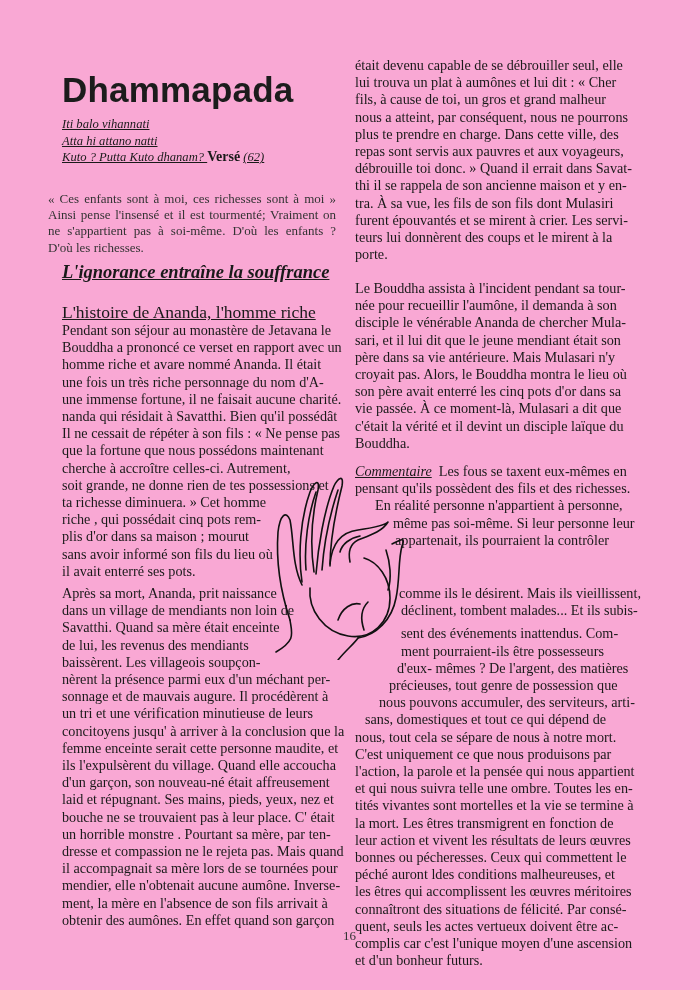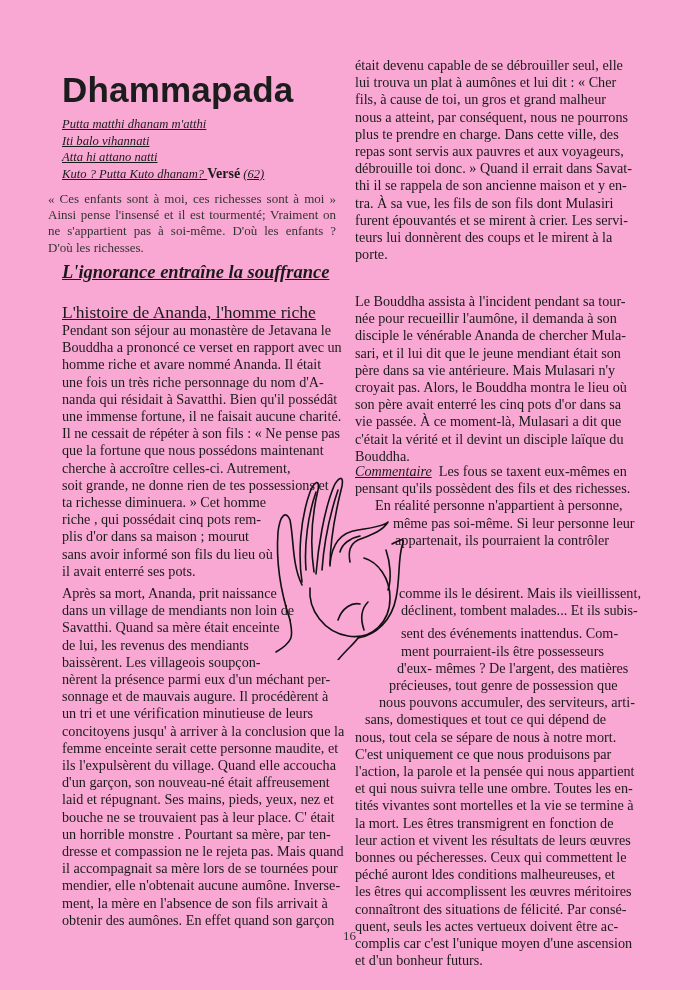--- a/index.html
+++ b/index.html
@@ -33,64 +33,63 @@
     position: absolute; left: 62px; top: 302px;
     font-size: 17.5px; text-decoration: underline; white-space: nowrap;
   }
 
   .col-text { font-size: 14.2px; line-height: 17.2px; }
   .col-text .ln { display: block; white-space: nowrap; }
 
   .left-p1 { position: absolute; left: 62px; top: 322px; width: 292px; }
   .left-p2 { position: absolute; left: 62px; top: 585px; width: 300px; }
   .right-p1 { position: absolute; left: 355px; top: 57px; width: 300px; }
-  .right-p2 { position: absolute; left: 355px; top: 293px; width: 300px; font-family: Liberation Serif, serif; }
+  .right-p2 { position: absolute; left: 355px; top: 280px; width: 300px; font-family: Liberation Serif, serif; }
   .right-p3 { position: absolute; left: 355px; top: 463px; width: 320px; }
 
   .commentaire-label { font-style: italic; text-decoration: underline; }
 
   .hand {
     position: absolute; left: 268px; top: 470px; width: 150px; height: 190px;
   }
 
   .page-number {
     position: absolute; left: 343px; top: 928px; font-size: 13px; color: #333;
   }
 </style>
 </head>
 <body>
 
 <div class="page">
 
   <div class="title">Dhammapada</div>
 
   <div class="verse-lines">
-    <span class="ln u">Putta matthi dhanam m'atthi</span>
     <span class="ln u">Iti balo vihannati</span>
     <span class="ln u">Atta hi attano natti</span>
     <span class="ln"><span class="u">Kuto ? Putta Kuto dhanam? </span><span class="verse-label">Versé</span> <span class="u">(62)</span></span>
   </div>
 
   <div class="quote">
     <span style="display:block;text-align:justify;text-align-last:justify;">« Ces enfants sont à moi, ces richesses sont à moi »</span>
     <span style="display:block;text-align:justify;text-align-last:justify;">Ainsi pense l'insensé et il est tourmenté; Vraiment on</span>
     <span style="display:block;text-align:justify;text-align-last:justify;">ne s'appartient  pas à soi-même. D'où les enfants ?</span>
     <span style="display:block;">D'où les richesses.</span>
   </div>
 
   <div class="section-heading">L'ignorance entraîne la souffrance</div>
   <div class="story-heading">L'histoire de Ananda, l'homme riche</div>
 
   <div class="col-text left-p1" id="left-p1">
       <span class="ln">Pendant son séjour au monastère de Jetavana le</span>
       <span class="ln">Bouddha a prononcé ce verset en rapport avec un</span>
       <span class="ln">homme riche et avare nommé Ananda. Il était</span>
       <span class="ln">une fois  un très riche personnage du nom d'A-</span>
+      <span class="ln">une immense fortune, il ne faisait aucune charité.</span>
       <span class="ln">nanda qui résidait à Savatthi. Bien qu'il possédât</span>
-      <span class="ln">une immense fortune, il ne faisait aucune charité.</span>
       <span class="ln">Il ne cessait de répéter à son fils : « Ne pense pas</span>
       <span class="ln">que la fortune que nous possédons maintenant</span>
       <span class="ln">cherche à accroître celles-ci. Autrement,</span>
       <span class="ln">soit grande, ne donne rien de tes possessions et</span>
       <span class="ln">ta richesse diminuera. » Cet homme</span>
       <span class="ln">riche , qui possédait  cinq pots rem-</span>
       <span class="ln">plis d'or   dans sa maison ; mourut</span>
       <span class="ln">sans avoir informé son fils du lieu où</span>
       <span class="ln">il avait enterré ses pots.</span>
     </div>

